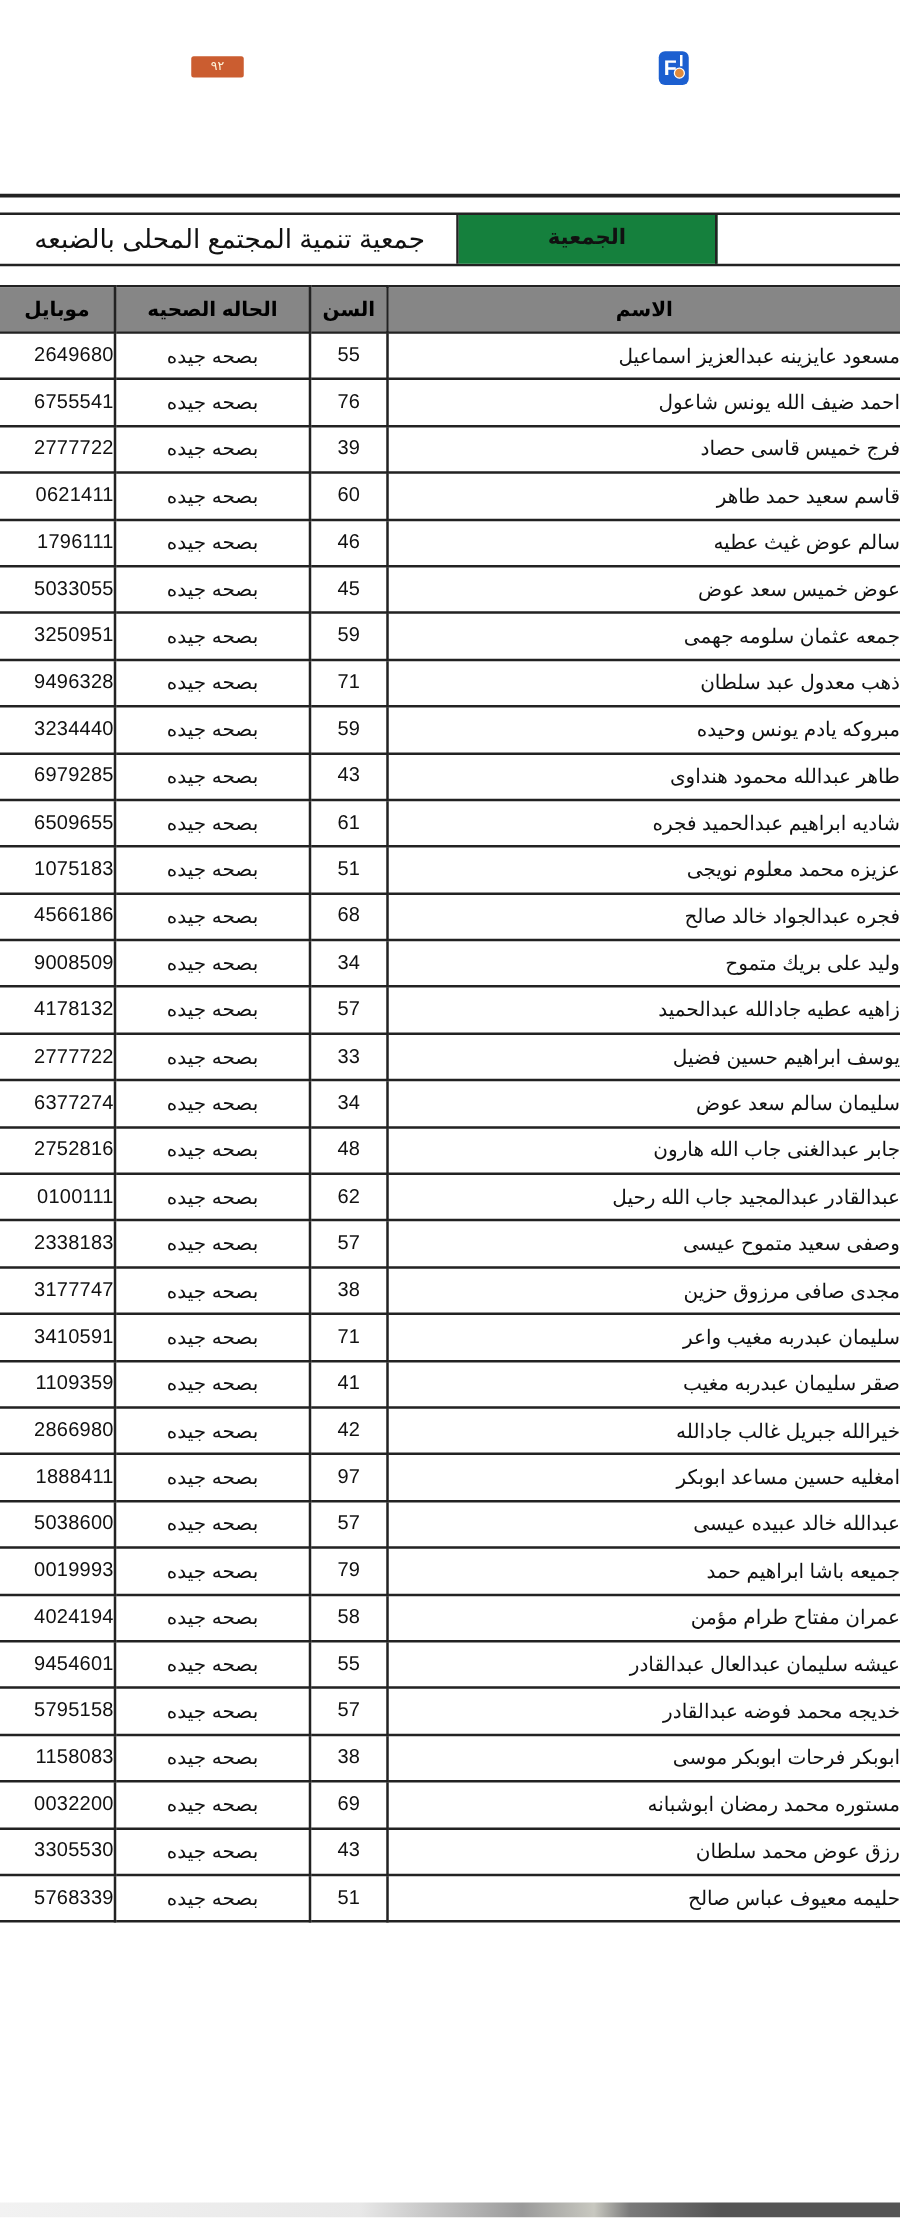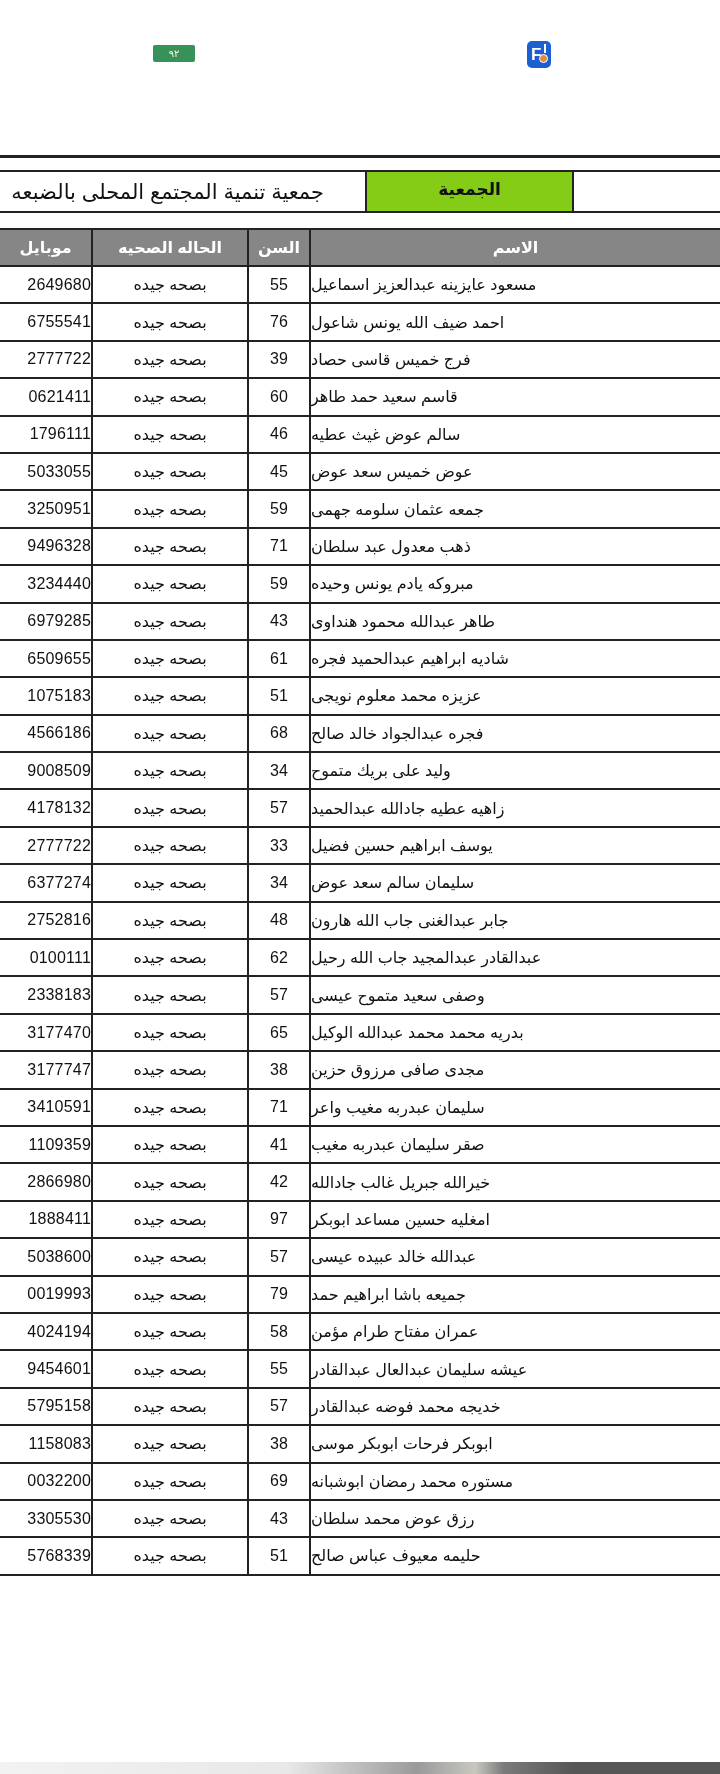--- a/index.html
+++ b/index.html
@@ -5,21 +5,21 @@
   html, body { margin: 0; padding: 0; }
   body {
     width: 720px; height: 1774px; overflow: hidden; position: relative;
     background: #ffffff;
     font-family: "Liberation Sans", "DejaVu Sans", sans-serif;
     color: #111;
   }
   .topbar { position: absolute; left: 0; top: 0; width: 720px; height: 150px; background: #fff; }
   .pill {
     position: absolute; left: 153px; top: 45px; width: 42px; height: 17px;
-    background: #15803d; border-radius: 2px; color: #fff7d8; font-size: 10px;
+    background: #c2410c; border-radius: 2px; color: #fff7d8; font-size: 10px;
     text-align: center; line-height: 17px; opacity: 0.85;
   }
   .appicon {
     position: absolute; left: 527px; top: 41px; width: 24px; height: 27px;
     background: #1c5fd0; border-radius: 5px; color: #fff;
     font-weight: bold; font-size: 17px; line-height: 27px; padding-left: 4px; box-sizing: border-box;
   }
   .appicon .dot {
     position: absolute; right: 3px; bottom: 5px; width: 7px; height: 7px;
     border-radius: 50%; background: #e08a3c; border: 1px solid #fff;
@@ -29,46 +29,46 @@
   }
   .rule-top { position: absolute; left: 0; top: 155px; width: 720px; height: 3px; background: #222; }
 
   .society {
     position: absolute; left: 0; top: 170px; width: 720px; height: 43px;
     border-top: 2px solid #222; border-bottom: 2px solid #222; box-sizing: border-box;
     display: flex; direction: ltr;
   }
   .society .val {
     width: 367px; border-right: 2px solid #222; box-sizing: border-box;
-    font-size: 21px; line-height: 39px; direction: rtl; text-align: right; padding-right: 41px;
+    font-size: 21px; line-height: 39px; direction: rtl; text-align: right; padding-right: 25px;
     white-space: nowrap; overflow: hidden;
   }
   .society .lbl {
-    width: 207px; background: #84cc16; border-right: 2px solid #222; box-sizing: border-box;
+    width: 207px; background: #15803d; border-right: 2px solid #222; box-sizing: border-box;
     font-weight: bold; font-size: 17px; text-align: center; line-height: 36px; direction: rtl;
   }
   .society .empty { flex: 1; }
 
   table.grid {
     position: absolute; left: 0; top: 228px; width: 720px;
     border-collapse: collapse; table-layout: fixed;
   }
   table.grid th, table.grid td {
     border: 2px solid #222; padding: 0; white-space: nowrap; overflow: hidden;
   }
   table.grid th {
-    background: #868686; color: #ffffff; font-weight: bold; font-size: 16px;
+    background: #868686; color: #000000; font-weight: bold; font-size: 16px;
     height: 35px; text-align: center; direction: rtl;
   }
   table.grid td { height: 35.4px; font-size: 16px; }
   td.mobile { text-align: right; font-size: 22px; direction: ltr; padding-right: 3px; letter-spacing: 0.2px; }
   th.mobile { text-align: left; padding-left: 2px; }
   td.health { text-align: center; direction: rtl; font-size: 14px; }
   td.age { text-align: center; font-size: 21px; }
-  td.name { text-align: left; direction: rtl; font-size: 17px; padding-left: 30px; }
+  td.name { text-align: right; direction: rtl; font-size: 17px; padding-left: 30px; }
   table.grid tr td:last-child, table.grid tr th:last-child { border-right: none; }
   table.grid tr td:first-child, table.grid tr th:first-child { border-left: none; }
 
   .bottom-strip {
     position: absolute; left: 0; top: 1762px; width: 720px; height: 12px;
     background: linear-gradient(to right, #f2f2f2 0%, #e8e8e8 40%, #9a9a9a 58%, #c8c8c0 66%, #7a7a7a 70%, #555 80%, #555 100%);
   }
 </style>
 </head>
 <body>
@@ -216,26 +216,20 @@
         <td class="age">62</td>
         <td class="name">عبدالقادر عبدالمجيد جاب الله رحيل</td>
       </tr>
       <tr>
         <td class="mobile">2338183</td>
         <td class="health">بصحه جيده</td>
         <td class="age">57</td>
         <td class="name">وصفى سعيد متموح عيسى</td>
       </tr>
       <tr>
-        <td class="mobile">3177470</td>
-        <td class="health">بصحه جيده</td>
-        <td class="age">65</td>
-        <td class="name">بدريه محمد محمد عبدالله الوكيل</td>
-      </tr>
-      <tr>
         <td class="mobile">3177747</td>
         <td class="health">بصحه جيده</td>
         <td class="age">38</td>
         <td class="name">مجدى صافى مرزوق حزين</td>
       </tr>
       <tr>
         <td class="mobile">3410591</td>
         <td class="health">بصحه جيده</td>
         <td class="age">71</td>
         <td class="name">سليمان عبدربه مغيب واعر</td>

